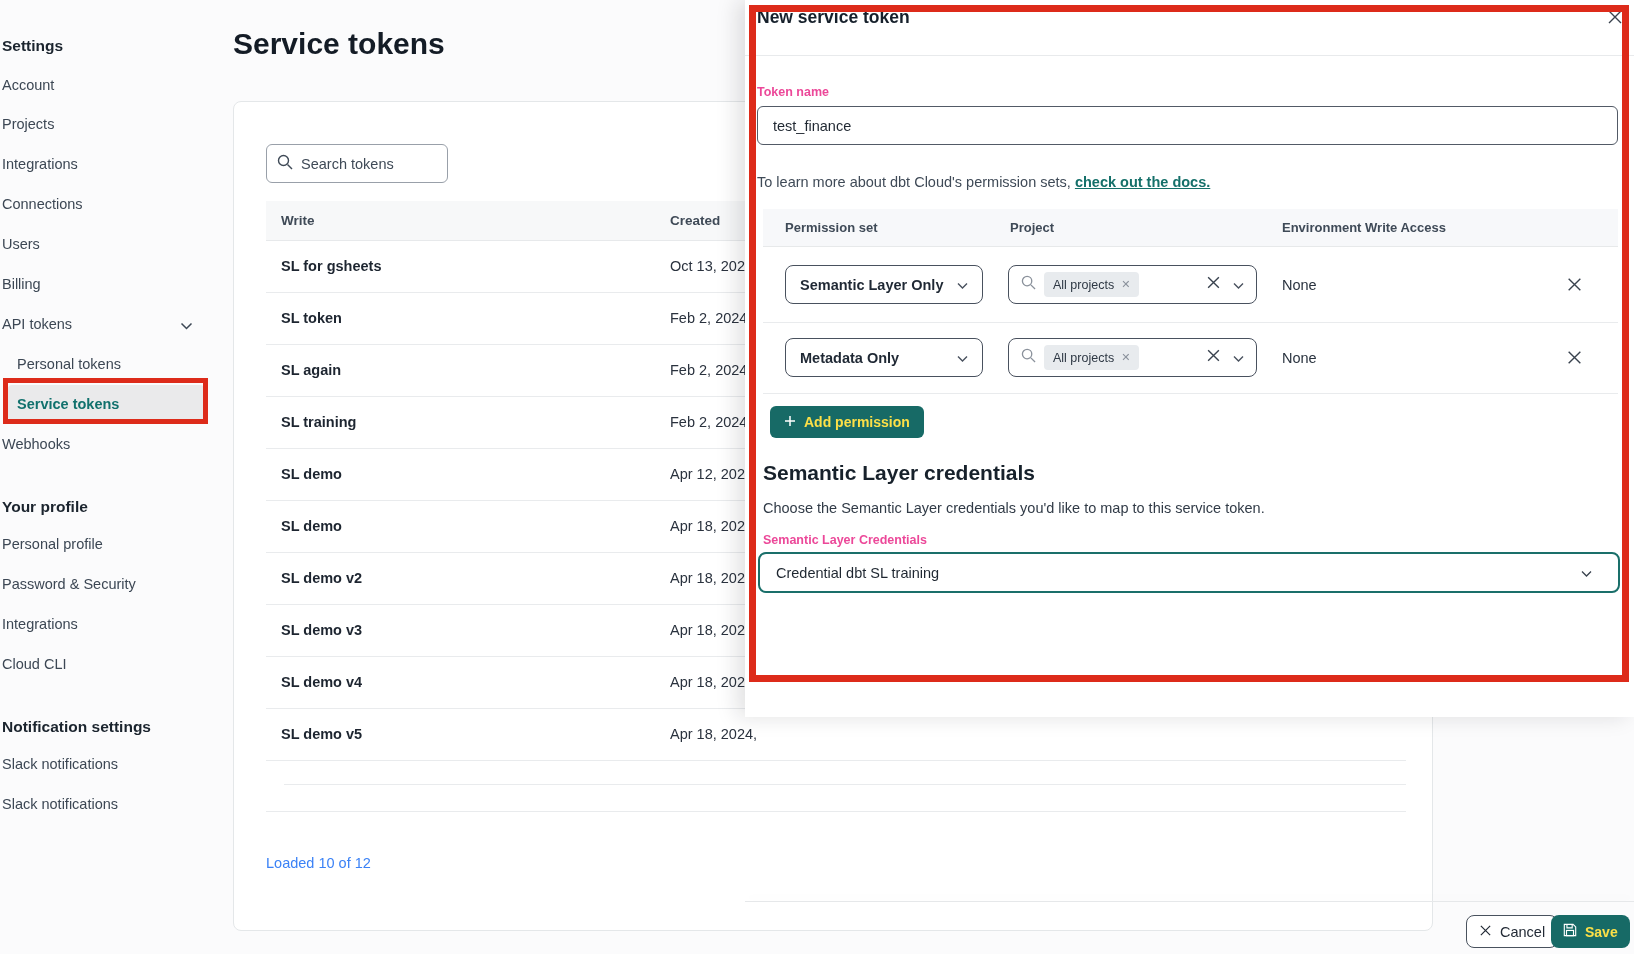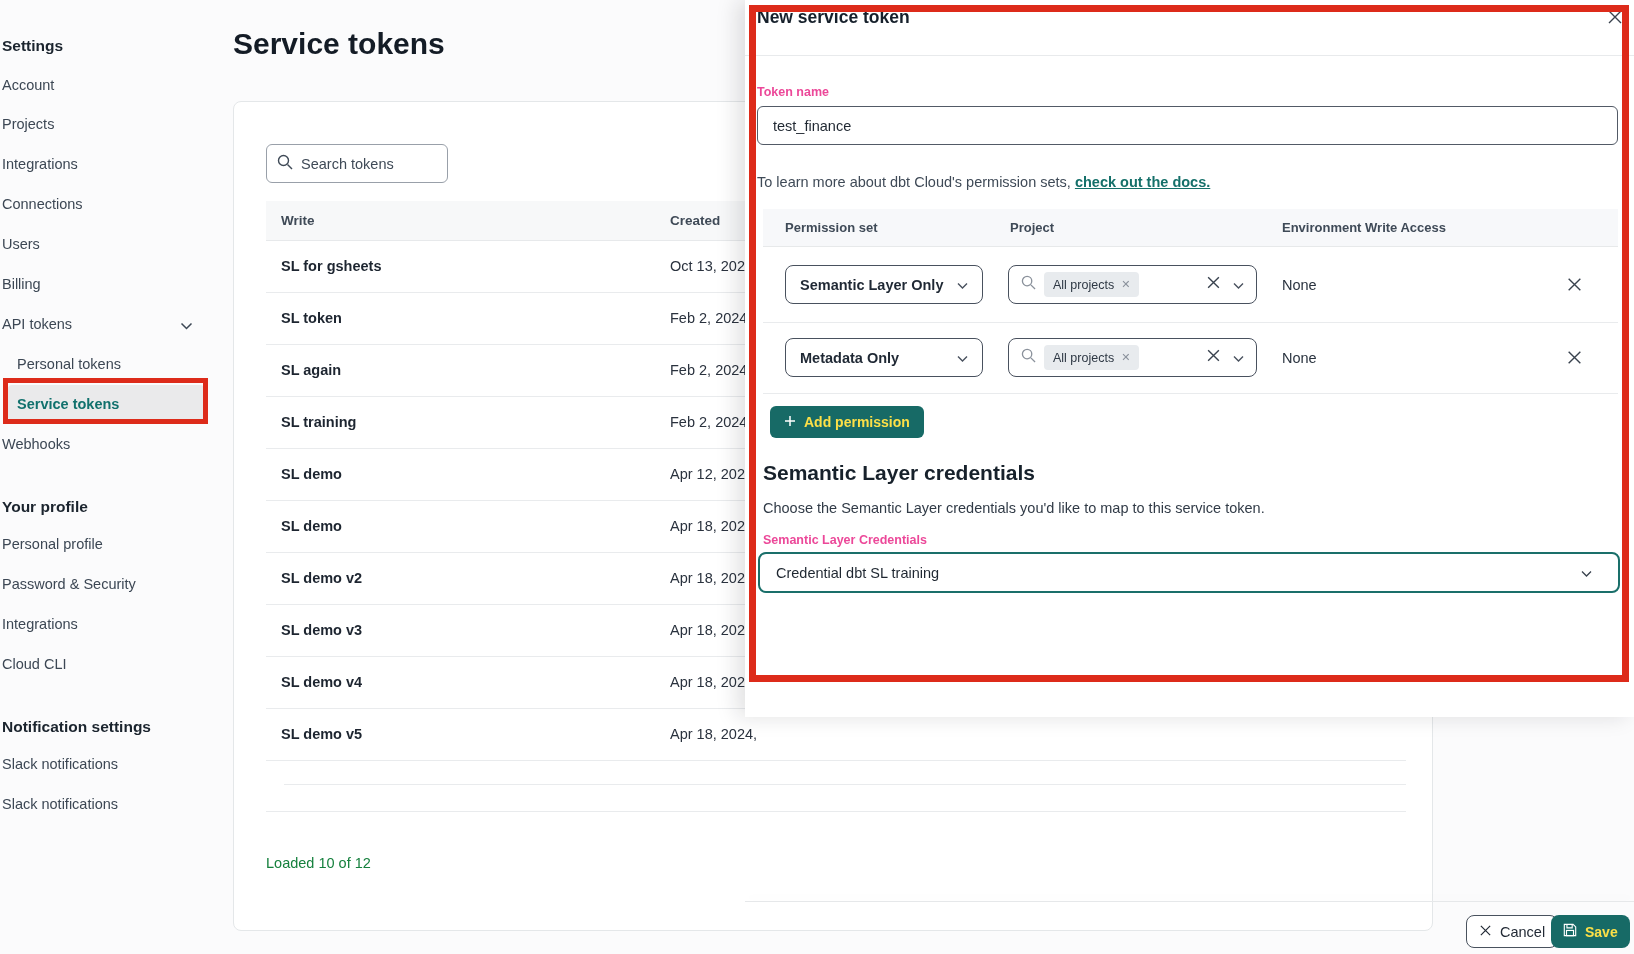--- a/index.html
+++ b/index.html
@@ -25,21 +25,21 @@
   .search-box input { border:none; outline:none; width:120px; font-size:14.5px; font-family:inherit; color:#2a333f; background:transparent; }
   .search-box input::placeholder { color:#3f4a57; }
   .thead { position:absolute; left:32px; top:99px; width:1140px; height:40px; background:#f7f8f9; border-bottom:1px solid #e7e9eb; }
   .th { position:absolute; top:12px; font-size:13.5px; font-weight:bold; color:#3f4a57; }
   .trows { position:absolute; left:32px; top:139px; width:1140px; }
   .trow { position:relative; height:52px; border-bottom:1px solid #e9ebed; cursor:pointer; }
   .td-name { position:absolute; left:15px; top:17px; font-size:14.5px; font-weight:bold; color:#1d2530; white-space:nowrap; }
   .td-date { position:absolute; left:404px; top:17px; font-size:14.5px; color:#2a323e; white-space:nowrap; }
   .line-short { position:absolute; left:50px; top:682px; width:1122px; height:1px; background:#e9ebed; }
   .line-full  { position:absolute; left:32px; top:709px; width:1140px; height:1px; background:#e9ebed; }
-  .loaded { position:absolute; left:32px; top:753px; font-size:14.5px; color:#15803d; }
+  .loaded { position:absolute; left:32px; top:753px; font-size:14.5px; color:#3b82f6; }
 
   
   .drawer { position:absolute; left:745px; top:0; width:889px; height:717px; background:#fff; box-shadow:-8px 0 20px rgba(20,25,30,.13); z-index:20; }
   .drawer-title { position:absolute; left:12px; top:7px; font-size:17.5px; font-weight:bold; color:#16202b; }
   .drawer-close { position:absolute; left:861px; top:8px; width:20px; height:20px; cursor:pointer; }
   .drawer-hr { position:absolute; left:0; top:55px; width:889px; height:1px; background:#e8eaec; }
 
   .f-label { position:absolute; font-size:12.5px; font-weight:bold; color:#ec4899; }
   .token-input { position:absolute; left:12px; top:106px; width:861px; height:39px; border:1px solid #525a66; border-radius:6px; font-size:14.5px; color:#1f2731; padding:8px 15px; font-family:inherit; background:#fff; }
   .docs-line { position:absolute; left:12px; top:174px; font-size:14.5px; color:#3f4a57; white-space:nowrap; }

